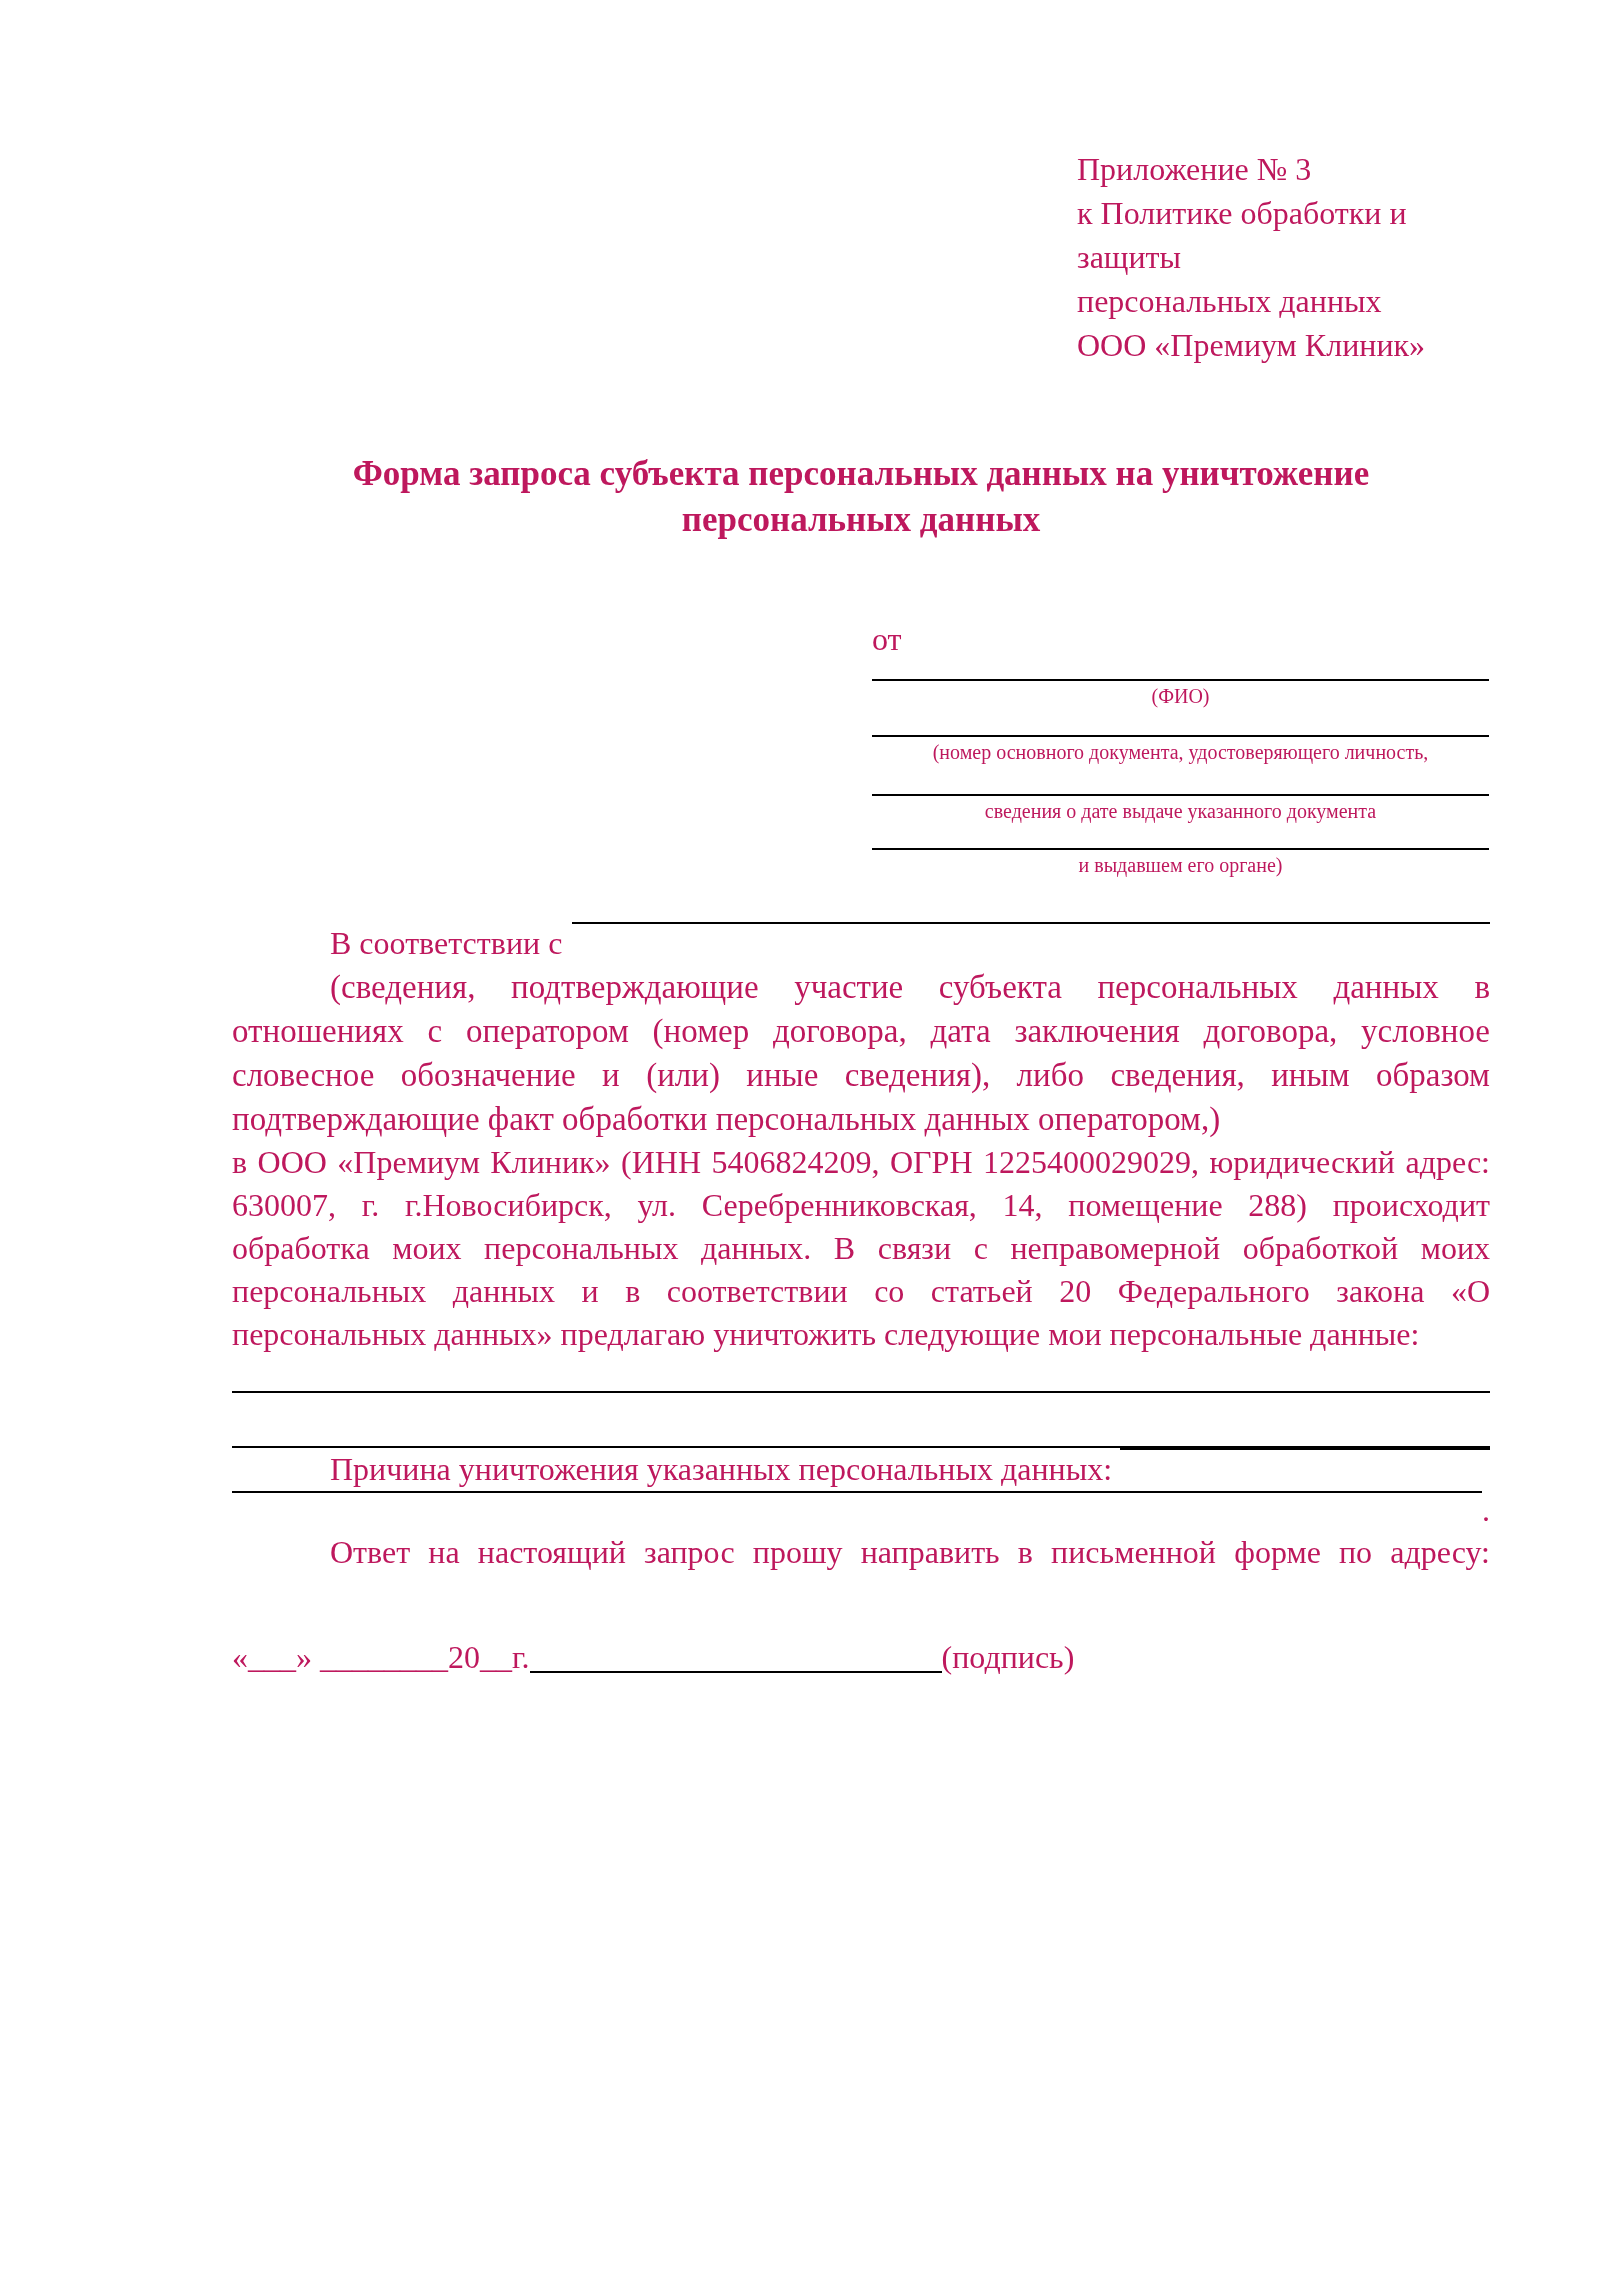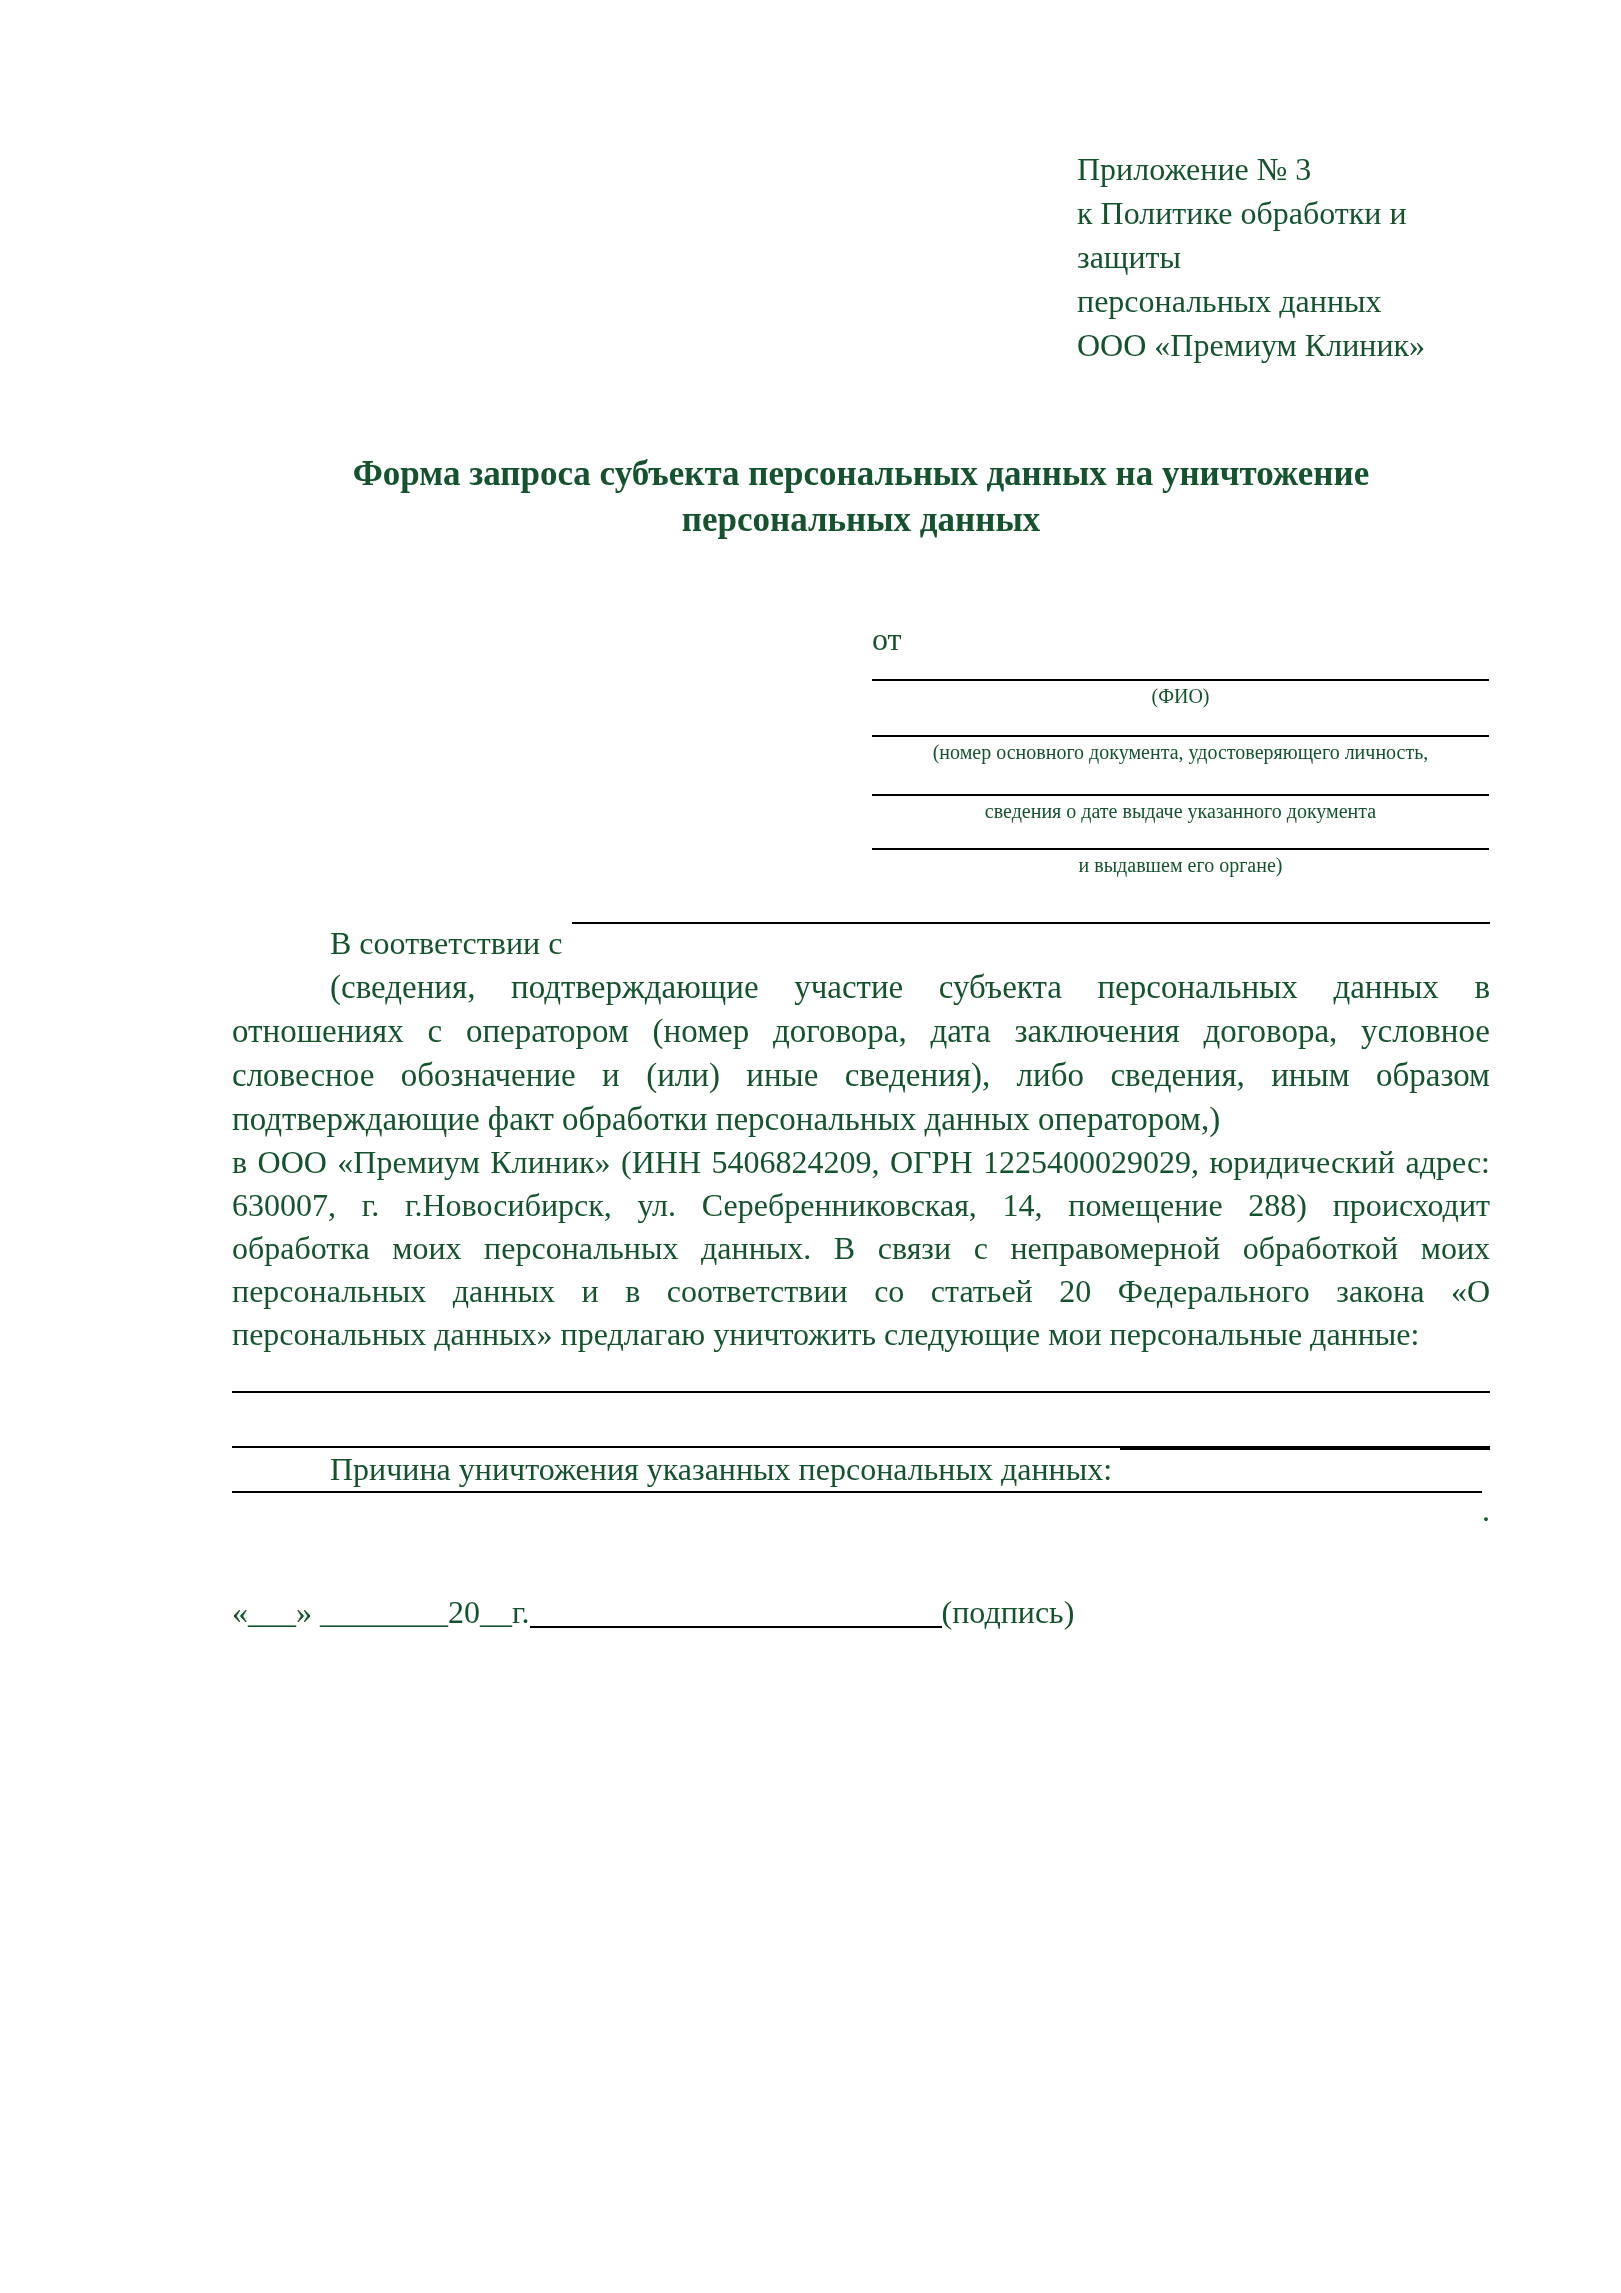--- a/index.html
+++ b/index.html
@@ -5,21 +5,21 @@
   html, body {
     margin: 0;
     padding: 0;
     background: #ffffff;
   }
   .page {
     position: relative;
     width: 1621px;
     height: 2294px;
     background: #ffffff;
-    color: #14532d;
+    color: #be185d;
     font-family: "Liberation Serif", "DejaVu Serif", serif;
     font-size: 32px;
     line-height: 43px;
     box-sizing: border-box;
     padding: 147px 131px 0 232px;
     overflow: hidden;
   }
 
   
   .appendix-header {
@@ -156,20 +156,21 @@
   <div class="hl-row reason">
     <span class="label">Причина уничтожения указанных персональных данных:</span>
     <span class="fill-line"></span>
   </div>
 
   <div class="hl-row period-row">
     <span class="fill-line"></span>
     <span class="mark">.</span>
   </div>
 
+  <div class="answer">Ответ на настоящий запрос прошу направить в письменной форме по адресу:</div>
 
 
   <div class="footer-row">
     <span>«___» ________20__г.</span>
     <span class="sig-group">
       <span class="sig-line"></span>
       <span>(подпись)</span>
     </span>
   </div>
 

